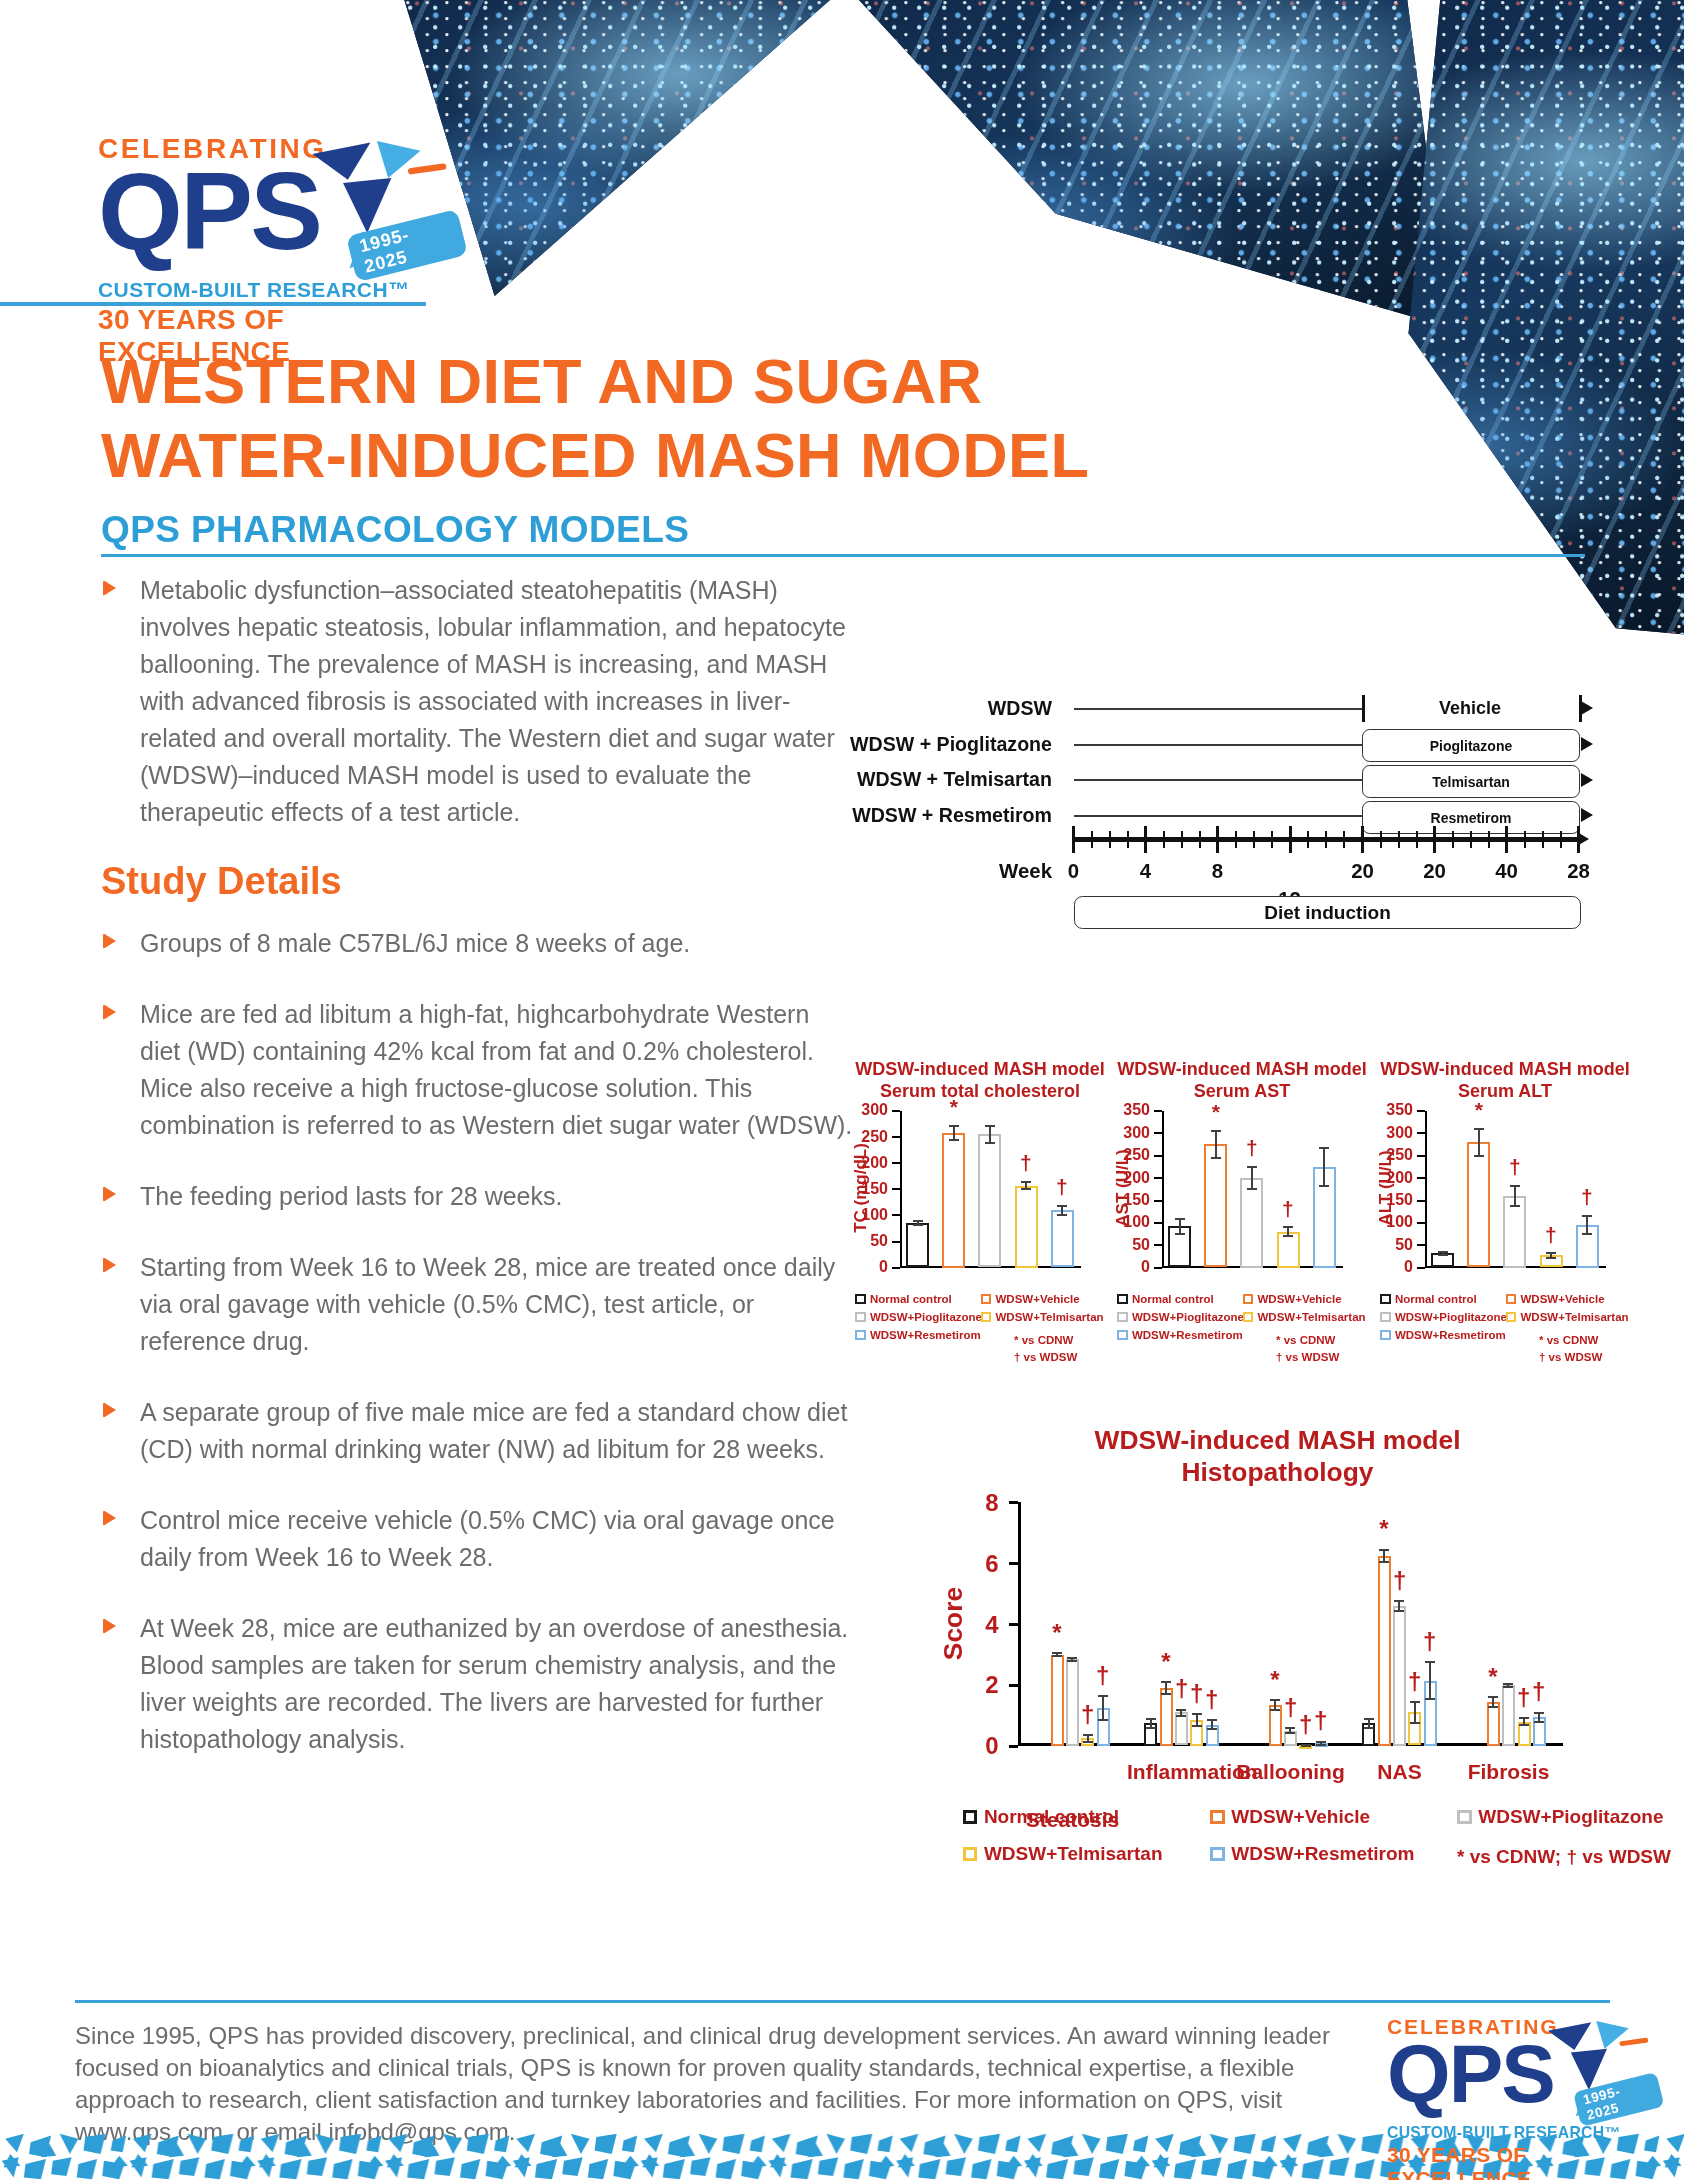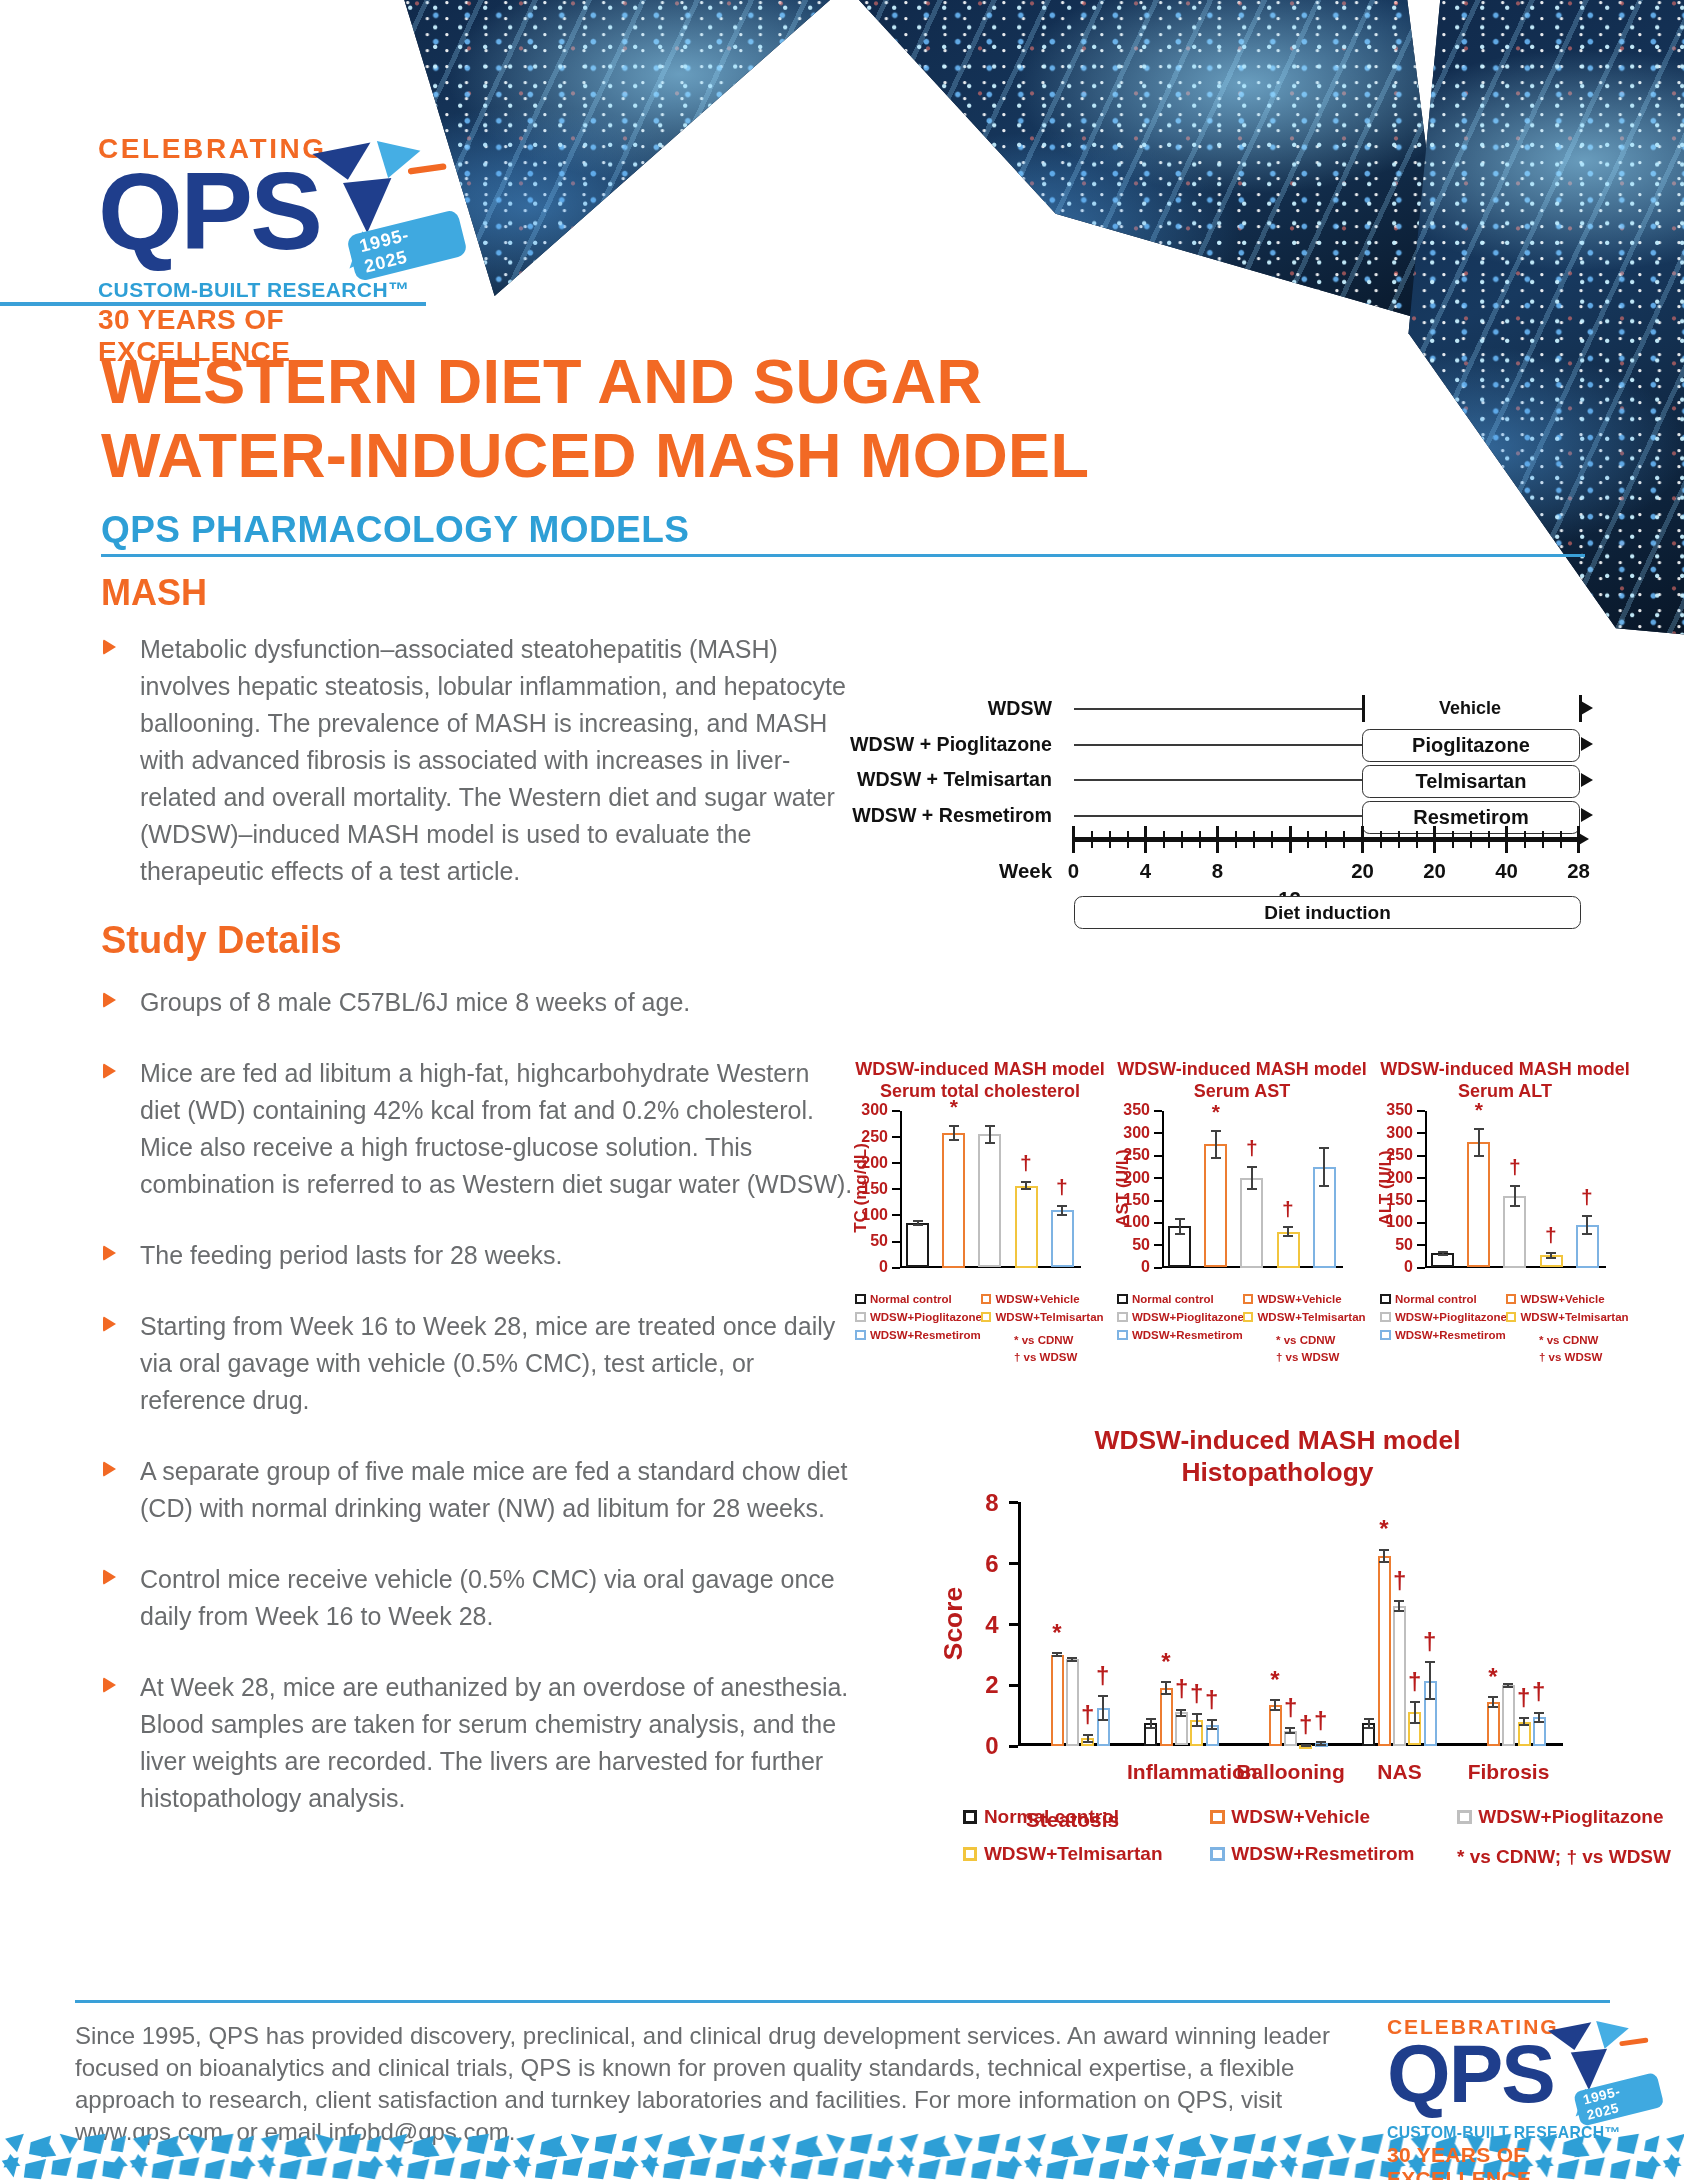--- a/index.html
+++ b/index.html
@@ -54,21 +54,21 @@
   .blist li{position:relative;padding-left:39px;margin-bottom:34px;}
   .blist li:last-child{margin-bottom:0;}
   .tri{position:absolute;left:1.7px;top:7.7px;width:0;height:0;border-left:13.6px solid #F26924;
        border-top:8.5px solid transparent;border-bottom:8.5px solid transparent;border-radius:2.6px;}
 
   
   .timeline{position:absolute;left:848px;top:673px;width:767px;height:260px;color:#111;}
   .tl-label{position:absolute;text-align:right;font-size:19.6px;font-weight:bold;white-space:nowrap;}
   .tl-line{position:absolute;height:1.7px;background:#3a3a3a;}
   .tl-box{position:absolute;height:31px;border:1.7px solid #333;border-radius:7.7px;background:#fff;
-          display:flex;align-items:center;justify-content:center;font-size:20px;font-weight:600;}
+          display:flex;align-items:center;justify-content:center;font-size:14px;font-weight:600;}
   .tl-open{position:absolute;height:31px;display:flex;align-items:center;justify-content:center;font-size:18px;font-weight:600;}
   .tl-vtick{position:absolute;width:2.6px;background:#111;}
   .tl-arrow{position:absolute;width:0;height:0;border-left:12.8px solid #111;border-top:7.7px solid transparent;border-bottom:7.7px solid transparent;}
   .tl-axis{position:absolute;height:5.1px;background:#111;}
   .tl-tick{position:absolute;background:#111;}
   .tl-wklab{position:absolute;font-size:20.4px;font-weight:bold;text-align:center;}
   .tl-week{position:absolute;font-size:20.4px;font-weight:bold;text-align:right;}
   .tl-diet{position:absolute;height:31px;border:1.7px solid #333;border-radius:8.5px;background:#fff;
            display:flex;align-items:center;justify-content:center;font-size:19px;font-weight:600;}
 
@@ -138,21 +138,20 @@
 </div>
 
 <div class="doc-title">
   <div>WESTERN DIET AND SUGAR</div>
   <div>WATER-INDUCED MASH MODEL</div>
 </div>
 <div class="doc-subtitle">QPS PHARMACOLOGY MODELS</div>
 <div class="rule rule-sub"></div>
 
 <div class="left-col">
-  <div class="h-mash">MASH</div>
   <ul class="blist">
     <li><span class="tri"></span><span>Metabolic dysfunction–associated steatohepatitis (MASH) involves hepatic steatosis, lobular inflammation, and hepatocyte ballooning. The prevalence of MASH is increasing, and MASH with advanced fibrosis is associated with increases in liver-related and overall mortality. The Western diet and sugar water (WDSW)–induced MASH model is used to evaluate the therapeutic effects of a test article.</span></li>
   </ul>
   <div class="h-study">Study Details</div>
   <ul class="blist">
     <li><span class="tri"></span><span>Groups of 8 male C57BL/6J mice 8 weeks of age.</span></li>
     <li><span class="tri"></span><span>Mice are fed ad libitum a high-fat, highcarbohydrate Western diet (WD) containing 42% kcal from fat and 0.2% cholesterol. Mice also receive a high fructose-glucose solution. This combination is referred to as Western diet sugar water (WDSW).</span></li>
     <li><span class="tri"></span><span>The feeding period lasts for 28 weeks.</span></li>
     <li><span class="tri"></span><span>Starting from Week 16 to Week 28, mice are treated once daily via oral gavage with vehicle (0.5% CMC), test article, or reference drug.</span></li>
     <li><span class="tri"></span><span>A separate group of five male mice are fed a standard chow diet (CD) with normal drinking water (NW) ad libitum for 28 weeks.</span></li>

